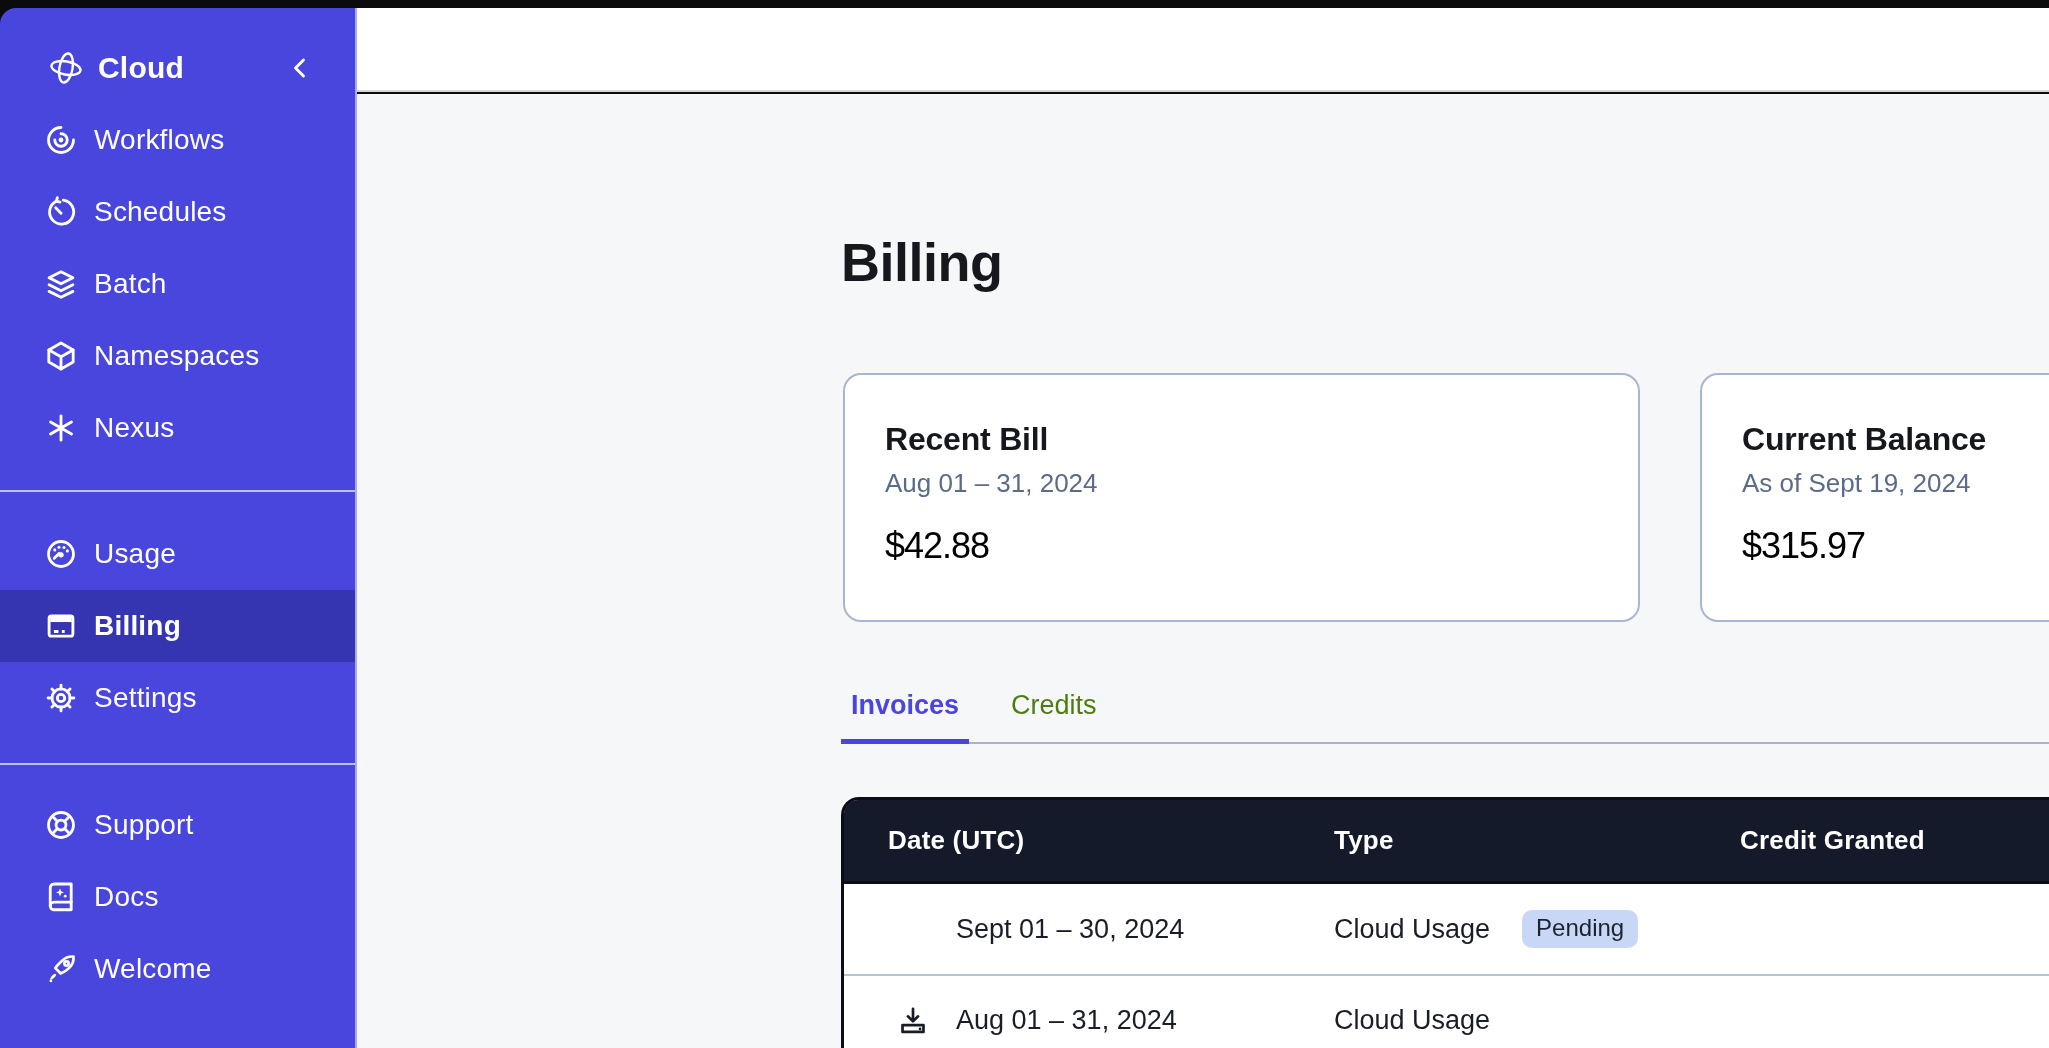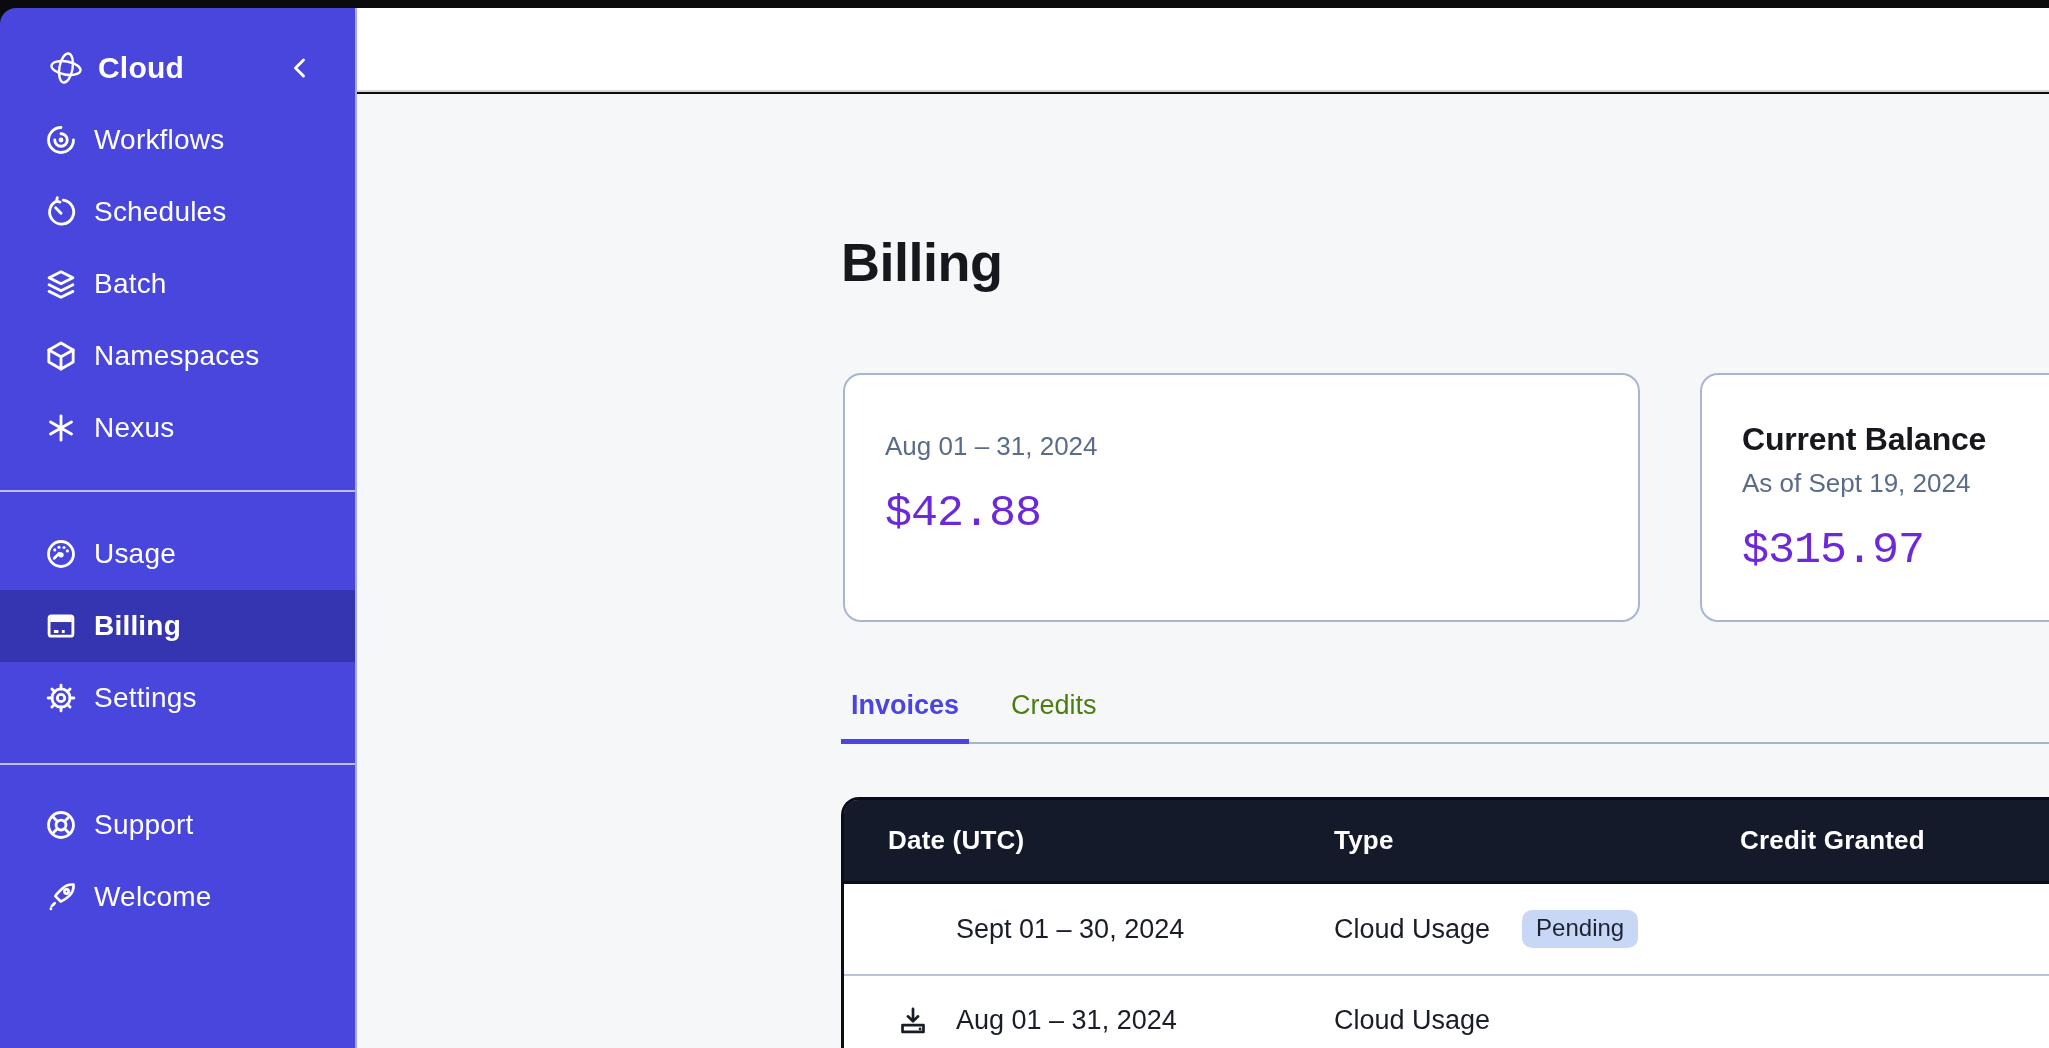--- a/index.html
+++ b/index.html
@@ -37,21 +37,21 @@
   .content { position:absolute; left:357px; top:94px; width:1692px; height:954px; background:var(--content-bg,#f6f7f9); overflow:hidden; }
 
   .page-title { position:absolute; left:484px; top:136px; font-size:54px; line-height:64px; font-weight:700; color:#16181d; letter-spacing:-0.5px; }
 
   .cards { position:absolute; left:486px; top:279px; display:flex; gap:60px; }
   .card { background:#fff; border:2px solid #a8b6d2; border-radius:18px; height:249px; padding:46px 40px 0 40px; }
   .card.recent { width:797px; }
   .card.balance { width:470px; }
   .card-title { font-size:32px; font-weight:700; color:#16181d; letter-spacing:-0.2px; }
   .card-period { font-size:26px; color:#5a6c87; margin-top:10px; }
-  .card-amount { font-family:Liberation Mono, monospace; font-size:45px; font-weight:500; color:#6d28d9; margin-top:26px; letter-spacing:-1px; }
+  .card-amount { font-family:Liberation Sans, sans-serif; font-size:36px; font-weight:500; color:#000000; margin-top:26px; letter-spacing:-1px; }
 
   .tabs { position:absolute; left:484px; top:595px; right:0; display:flex; border-bottom:2px solid #a9b4c8; }
   .tab { font-size:27px; line-height:32px; padding:0 10px 18px 10px; margin-right:32px; margin-bottom:-2px; border-bottom:5px solid transparent; color:#4d7c0f; font-weight:400; cursor:pointer; }
   .tab.active { color:var(--accent-tab,#4b44e0); border-bottom-color:var(--accent-tab,#4b44e0); font-weight:700; }
 
   .invoice-table { position:absolute; left:484px; top:703px; width:1290px; border:3px solid #0a0d18; border-right:0; border-bottom:0; border-radius:18px 0 0 0; }
   .t-header { height:84px; background:var(--table-header-bg,#151a2b); border-radius:14px 0 0 0; border-bottom:3px solid #0a0d18; display:grid; grid-template-columns:490px 406px 1fr; align-items:center; color:#fff; }
   .t-header .th { font-size:26px; font-weight:600; letter-spacing:.2px; }
   .th.c1 { padding-left:44px; }
   .t-row { height:90px; background:#fff; display:grid; grid-template-columns:490px 406px 1fr; align-items:center; color:#191d27; font-size:27px; }
@@ -181,39 +181,51 @@
           <svg viewBox="0 0 24 24" fill="none" stroke="#fff" stroke-width="2" stroke-linecap="round">
             <circle cx="12" cy="12" r="8.8"></circle>
             <circle cx="12" cy="12" r="3.5"></circle>
             <path d="M5.9 5.9 L9.5 9.5 M18.1 5.9 L14.5 9.5 M18.1 18.1 L14.5 14.5 M5.9 18.1 L9.5 14.5"></path>
           </svg>
         </span>
         <span class="lbl">Support</span>
       </div>
       <div class="nav-item">
         <span class="icn">
+          <svg viewBox="0 0 24 24" fill="none" stroke="#fff" stroke-width="2" stroke-linecap="round" stroke-linejoin="round">
+            <path d="M19.2 21 H7.1 a2.7 2.7 0 0 1 -2.7 -2.7 V5.5 A2.7 2.7 0 0 1 7.1 2.8 h12.1 V21 Z"></path>
+            <path d="M4.4 18.3 A2.7 2.7 0 0 1 7.1 15.6 H19.2"></path>
+            <path d="M11.3 6 l.8 2 2 .8 -2 .8 -.8 2 -.8 -2 -2 -.8 2 -.8 Z" fill="#fff" stroke="none"></path>
+            <circle cx="15" cy="11.4" r="1" fill="#fff" stroke="none"></circle>
+          </svg>
+        </span>
+        <span class="lbl">Docs</span>
+      </div>
+      <div class="nav-item">
+        <span class="icn">
           <svg viewBox="0 0 24 24" fill="none" stroke="#fff" stroke-width="1.9" stroke-linecap="round" stroke-linejoin="round">
             <path d="M13 6 C15.3 3.7 18.3 3 20.8 3.2 c.3 2.5 -.5 5.5 -2.8 7.8 -1.7 1.7 -4 3.3 -6.2 4.2 L8 11.4 C9 9.3 11.3 7.7 13 6 Z"></path>
             <circle cx="15.9" cy="8.1" r="1.5"></circle>
             <path d="M8.6 15.9 c-.5 2 -2.2 3.4 -4.4 3.8 .4 -2.2 1.8 -3.9 3.8 -4.4 Z" fill="#fff" stroke="none"></path>
             <circle cx="4.9" cy="20.4" r="1" fill="#fff" stroke="none"></circle>
           </svg>
         </span>
         <span class="lbl">Welcome</span>
       </div>
     </nav>
   </aside>
 
   <header class="topbar"></header>
 
   <main class="content">
     <h1 class="page-title">Billing</h1>
 
     <section class="cards">
       <div class="card recent">
+        <div class="card-title">Recent Bill</div>
         <div class="card-period">Aug 01 – 31, 2024</div>
         <div class="card-amount">$42.88</div>
       </div>
       <div class="card balance">
         <div class="card-title">Current Balance</div>
         <div class="card-period">As of Sept 19, 2024</div>
         <div class="card-amount">$315.97</div>
       </div>
     </section>
 

